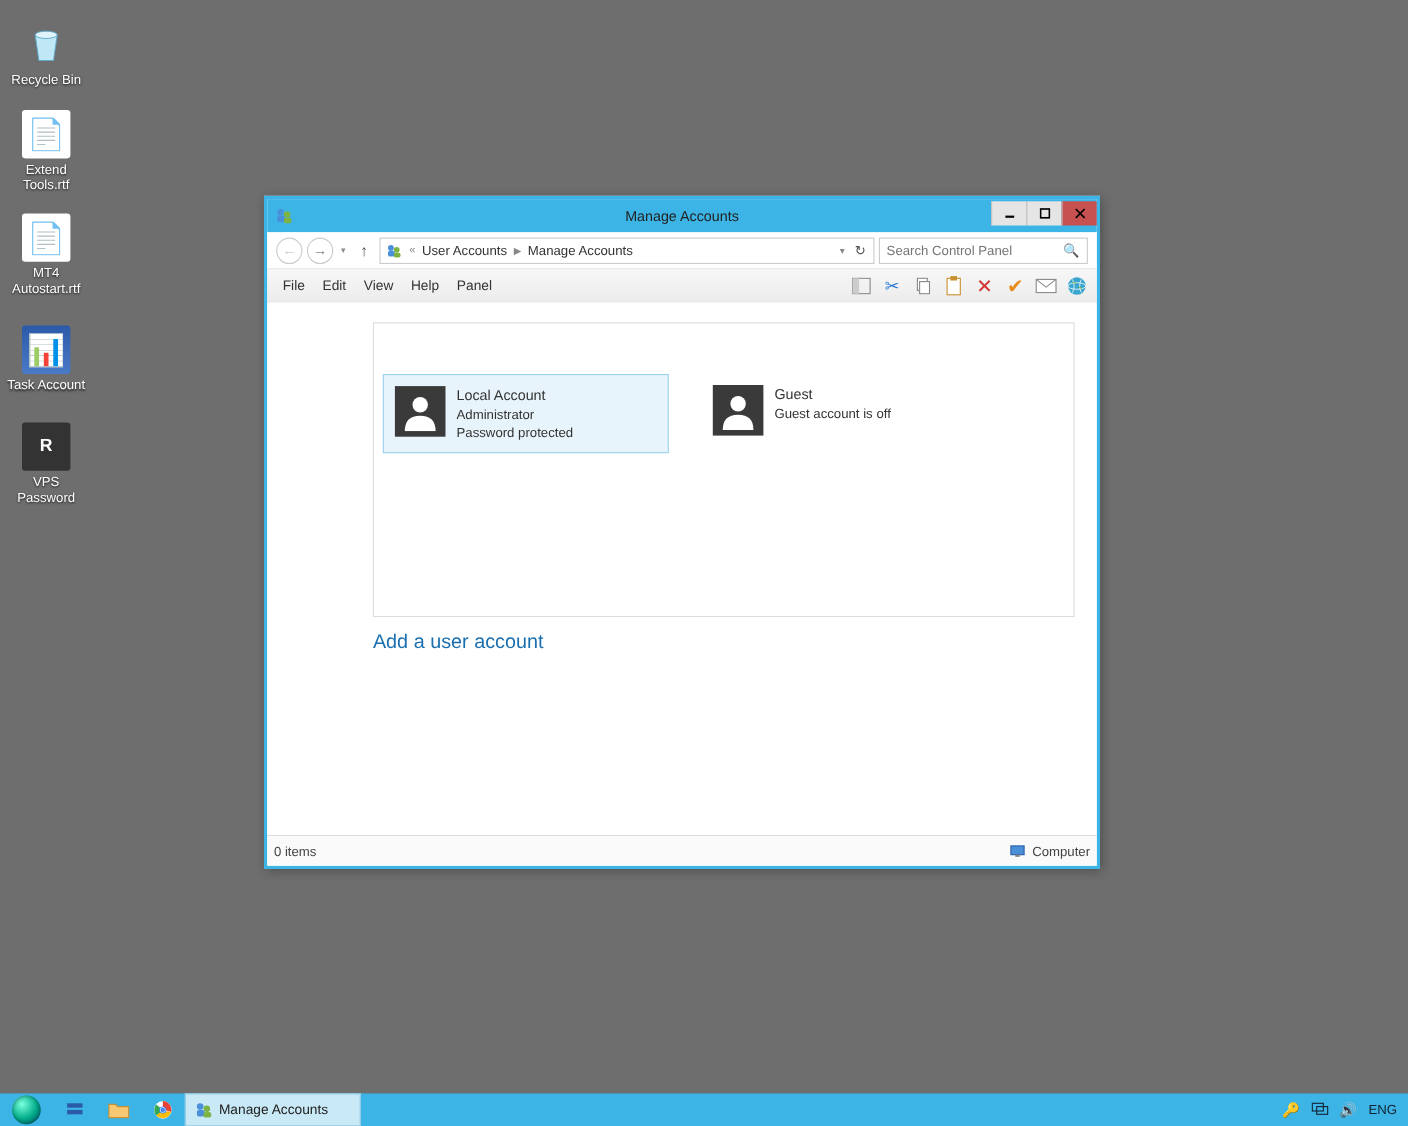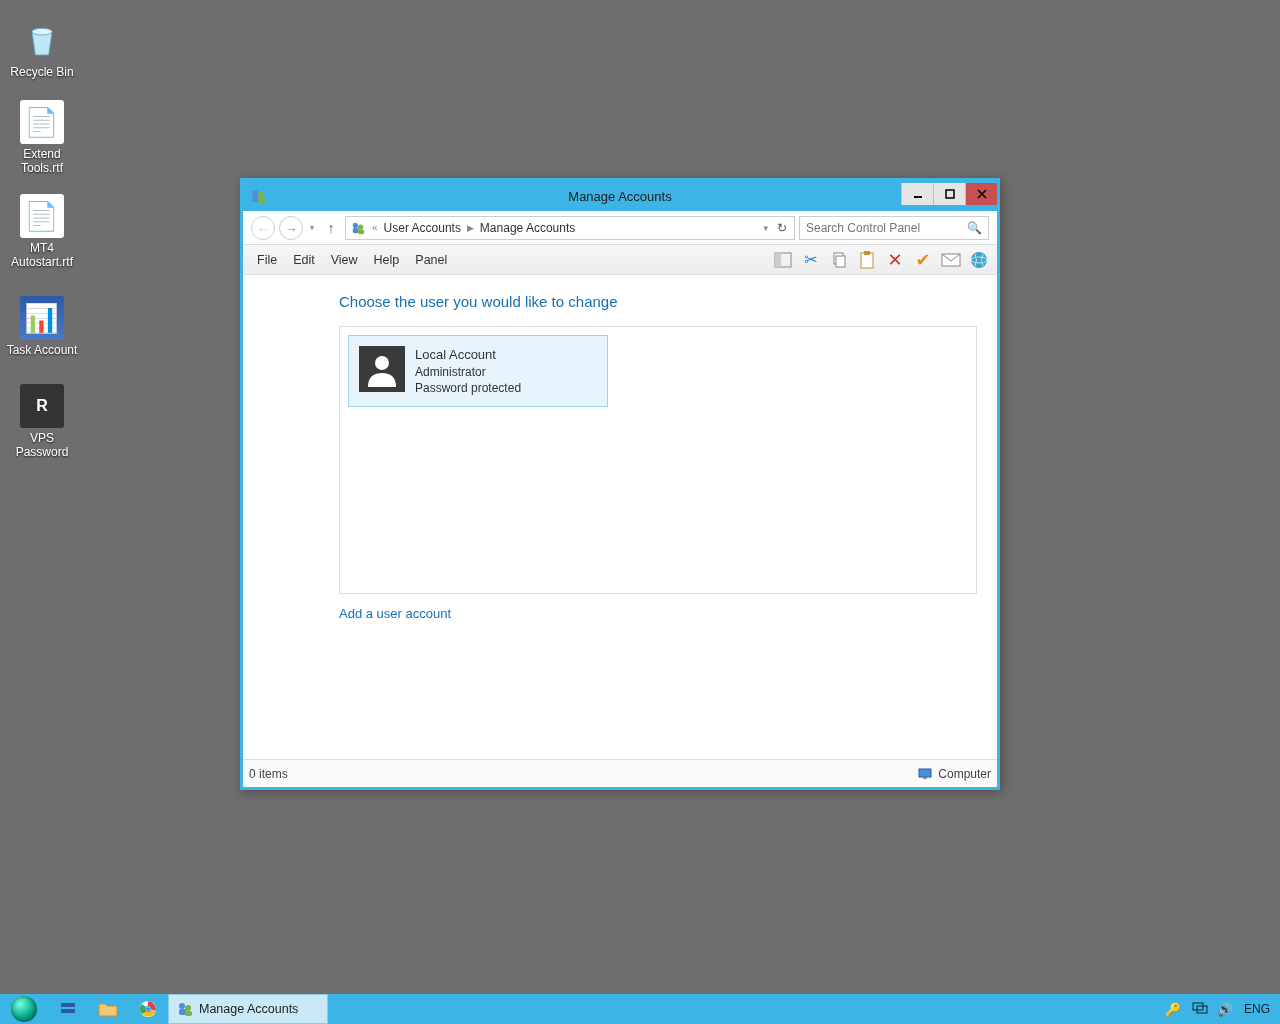--- a/index.html
+++ b/index.html
@@ -42,27 +42,27 @@
 
 .menubar { height: 30px; background: linear-gradient(#f7f7f7,#ececec); border-bottom: 1px solid #ddd; display: flex; align-items: center; padding: 0 6px; font-size: 12.5px; }
 .menubar .mitem { padding: 4px 8px; cursor: pointer; color: #333; }
 .menubar .tools { margin-left: auto; display: flex; gap: 4px; align-items: center; }
 .tool-btn { width: 24px; height: 24px; display: flex; align-items: center; justify-content: center; cursor: pointer; font-size: 16px; }
 
 
 .content { flex: 1; background: #fff; padding: 18px 20px 10px 96px; overflow: hidden; }
 .content h2 { font-size: 15px; font-weight: 400; color: #1a6fb0; margin-bottom: 16px; }
 .accounts-box { border: 1px solid #ddd; background:#fff; height: 268px; padding: 8px; display: flex; gap: 30px; align-items: flex-start; }
-.account-card { display: flex; gap: 10px; padding: 10px; cursor: pointer; width: 260px; }
+.account-card { display: flex; gap: 10px; padding: 10px; cursor: pointer; width: 260px; margin-top: 38px; }
 .account-card.selected { border: 1px solid #9dd0ef; background: #e8f4fb; }
 .avatar { width: 46px; height: 46px; background: #3a3a3a; display: flex; align-items: center; justify-content: center; flex-shrink: 0; }
 .avatar svg { width: 36px; height: 36px; }
 .acc-info { font-size: 12px; color: #333; line-height: 1.35; }
 .acc-info .name { font-size: 13px; }
-.add-link { color: #1a6fb0; font-size: 13px; margin-top: 12px; display: inline-block; cursor: pointer; }
+.add-link { color: #1a6fb0; font-size: 18px; margin-top: 12px; display: inline-block; cursor: pointer; }
 
 
 .statusbar { height: 28px; border-top: 1px solid #ddd; background: #fafafa; display: flex; align-items: center; font-size: 12px; color: #444; padding: 0 6px; }
 .statusbar .right { margin-left: auto; display: flex; align-items: center; gap: 6px; padding-left: 32px; }
 .comp-icon { width:14px; height:14px; display:inline-flex; align-items:center; justify-content:center; }
 
 
 .taskbar { position: absolute; bottom: 0; left: 0; right: 0; height: 30px; background: #3db4e6; display: flex; align-items: stretch; }
 .start-btn { width: 48px; display: flex; align-items: center; justify-content: center; cursor: pointer; }
 .start-orb { width: 26px; height: 26px; border-radius: 50%; background: radial-gradient(circle at 35% 30%, #7fd, #0a8 55%, #046 100%); box-shadow: inset 0 0 4px rgba(0,0,0,.4); }
@@ -201,33 +201,44 @@
             <circle cx="9" cy="9" r="8" fill="#3aa6d0"></circle>
             <ellipse cx="9" cy="9" rx="8" ry="3" fill="none" stroke="#fff" stroke-width="0.7"></ellipse>
             <path d="M5 3 Q8 9 5 15 M13 3 Q10 9 13 15" fill="none" stroke="#fff" stroke-width="0.7"></path>
             <path d="M4 6 Q7 5 9 7 M10 10 Q13 9 14 12" fill="#7cb342" stroke="none"></path>
           </svg>
         </div>
     </div>
   </div>
 
   <div class="content">
-    <h2>Choose the user you would like to change</h2>
     <div class="accounts-box">
       <div class="account-card selected">
         <div class="avatar">
           <svg viewBox="0 0 36 36">
               <circle cx="18" cy="12" r="7" fill="#fff"></circle>
               <path d="M4 36 Q4 22 18 22 Q32 22 32 36 Z" fill="#fff"></path>
             </svg>
         </div>
         <div class="acc-info">
           <div class="name">Local Account</div>
           <div>Administrator</div>
           <div>Password protected</div>
+        </div>
+      </div>
+      <div class="account-card">
+        <div class="avatar">
+          <svg viewBox="0 0 36 36">
+              <circle cx="18" cy="12" r="7" fill="#fff"></circle>
+              <path d="M4 36 Q4 22 18 22 Q32 22 32 36 Z" fill="#fff"></path>
+            </svg>
+        </div>
+        <div class="acc-info">
+          <div class="name">Guest</div>
+          <div>Guest account is off</div>
         </div>
       </div>
     </div>
     <a class="add-link">Add a user account</a>
   </div>
 
   <div class="statusbar">
     <span>0 items</span>
     <div class="right">
       <span class="comp-icon">

